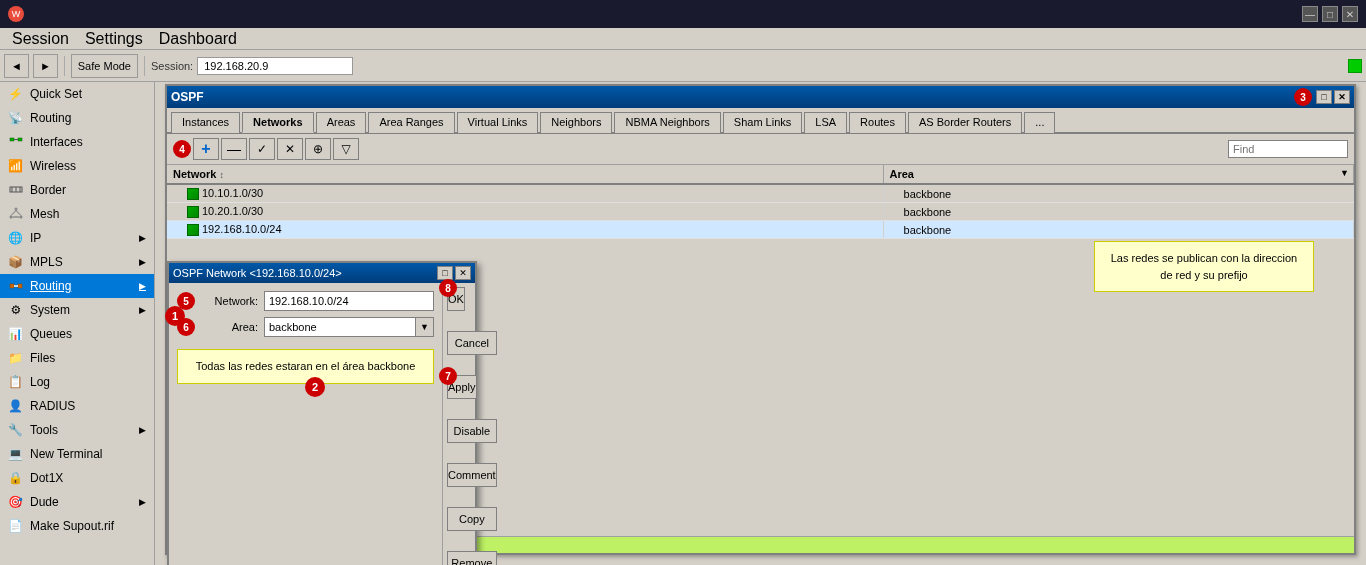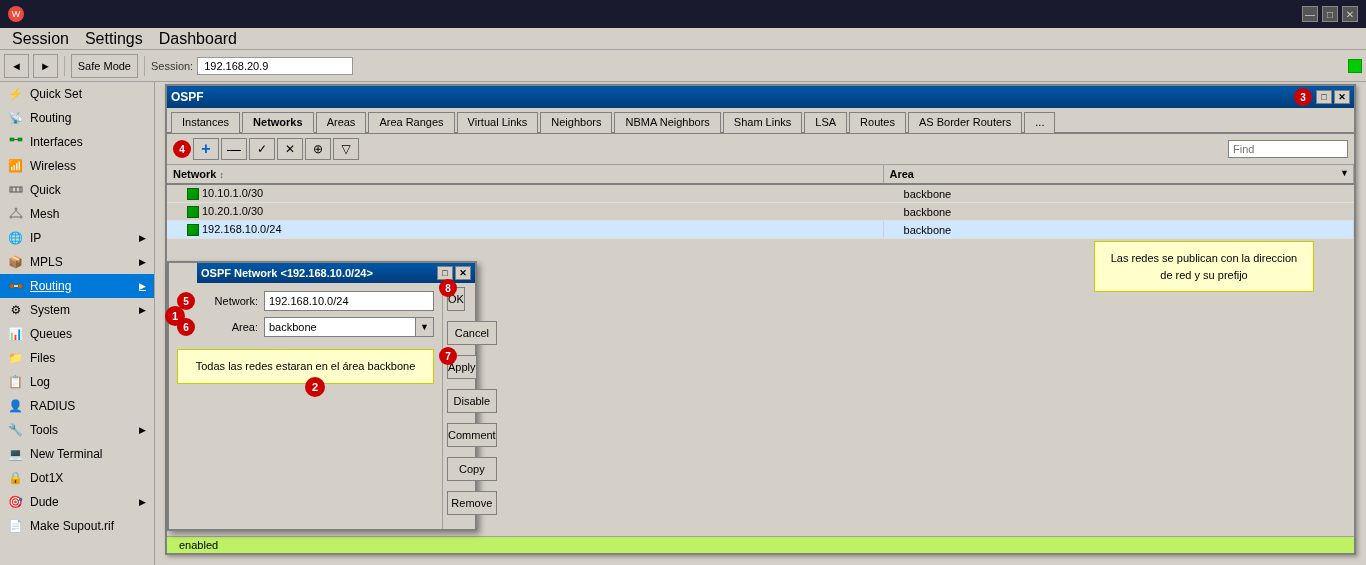--- a/index.html
+++ b/index.html
@@ -59,29 +59,29 @@
     .data-table td { border-right: 1px solid #d0d0d0; border-bottom: 1px solid #e0e0e0; padding: 2px 20px; font-size: 11px; }
     .row-icon { display: inline-block; width: 12px; height: 12px; background: linear-gradient(135deg, #00aa00, #008800); border: 1px solid #006600; margin-right: 3px; vertical-align: middle; }
     .sort-arrow { font-size: 9px; color: #555; }
     
     
     .context-menu { position: absolute; background: #d4d0c8; border: 1px solid #808080; box-shadow: 2px 2px 4px rgba(0,0,0,0.3); z-index: 100; min-width: 130px; }
     .ctx-item { padding: 4px 16px; font-size: 12px; cursor: pointer; }
     
     
     .sub-dialog { position: absolute; background: #d4d0c8; border: 2px solid #808080; box-shadow: 3px 3px 6px rgba(0,0,0,0.4); z-index: 200; width: 310px; }
-    .sub-dialog-title { background: linear-gradient(to bottom, #0058a8, #003c7a); color: white; height: 20px; display: flex; align-items: center; justify-content: space-between; padding: 0 4px; font-size: 11px; font-weight: bold; margin-left: 28px; }
+    .sub-dialog-title { background: linear-gradient(to bottom, #0058a8, #003c7a); color: white; height: 20px; display: flex; align-items: center; justify-content: space-between; padding: 0 4px; font-size: 11px; font-weight: normal; }
     .dialog-body { padding: 8px; }
     .form-row { display: flex; align-items: center; margin-bottom: 6px; }
     .form-label { width: 65px; text-align: right; font-size: 11px; padding-right: 6px; }
     .form-input { flex: 1; border: 1px solid #808080; padding: 2px 4px; font-size: 11px; background: white; height: 20px; }
     .form-select-row { display: flex; align-items: center; }
     .form-select { flex: 1; border: 1px solid #808080; padding: 2px 4px; font-size: 11px; background: white; height: 20px; }
     .dialog-buttons { padding: 4px 8px; display: flex; flex-direction: column; align-items: stretch; }
-    .dialog-btn { margin-bottom: 10px; height: 24px; background: #d4d0c8; border: 1px solid #808080; font-size: 11px; cursor: pointer; display: flex; align-items: center; justify-content: center; }
+    .dialog-btn { margin-bottom: 20px; height: 24px; background: #d4d0c8; border: 1px solid #808080; font-size: 11px; cursor: pointer; display: flex; align-items: center; justify-content: center; }
     .status-bar { border-top: 1px solid #a0a0a0; padding: 2px 12px; font-size: 11px; display: flex; gap: 8px; background: #bef264; }
     
     
     .circle-num { position: absolute; width: 20px; height: 20px; background: #cc0000; color: white; border-radius: 50%; display: flex; align-items: center; justify-content: center; font-size: 11px; font-weight: bold; z-index: 300; }
     
     .table-container { overflow: auto; max-height: 120px; position: relative; }
     
     .select-dropdown-btn { 
       width: 18px; height: 20px; background: #d4d0c8; border: 1px solid #808080; 
       border-left: none; display: flex; align-items: center; justify-content: center;
@@ -146,21 +146,21 @@
     </div>
     <div class="sidebar-item">
       <div class="sidebar-icon">
         <svg width="14" height="14" viewBox="0 0 14 14">
             <rect x="1" y="4" width="12" height="5" fill="none" stroke="#555" stroke-width="1"></rect>
             <line x1="3" y1="4" x2="3" y2="9" stroke="#555" stroke-width="1"></line>
             <line x1="7" y1="4" x2="7" y2="9" stroke="#555" stroke-width="1"></line>
             <line x1="11" y1="4" x2="11" y2="9" stroke="#555" stroke-width="1"></line>
           </svg>
       </div>
-      <span>Quick</span>
+      <span>Border</span>
     </div>
     <div class="sidebar-item">
       <div class="sidebar-icon">
         <svg width="14" height="14" viewBox="0 0 14 14">
             <circle cx="7" cy="2" r="1.5" fill="#888"></circle>
             <circle cx="2" cy="10" r="1.5" fill="#888"></circle>
             <circle cx="12" cy="10" r="1.5" fill="#888"></circle>
             <line x1="7" y1="3.5" x2="2" y2="8.5" stroke="#555" stroke-width="0.8"></line>
             <line x1="7" y1="3.5" x2="12" y2="8.5" stroke="#555" stroke-width="0.8"></line>
             <line x1="3.5" y1="10" x2="10.5" y2="10" stroke="#555" stroke-width="0.8"></line>

